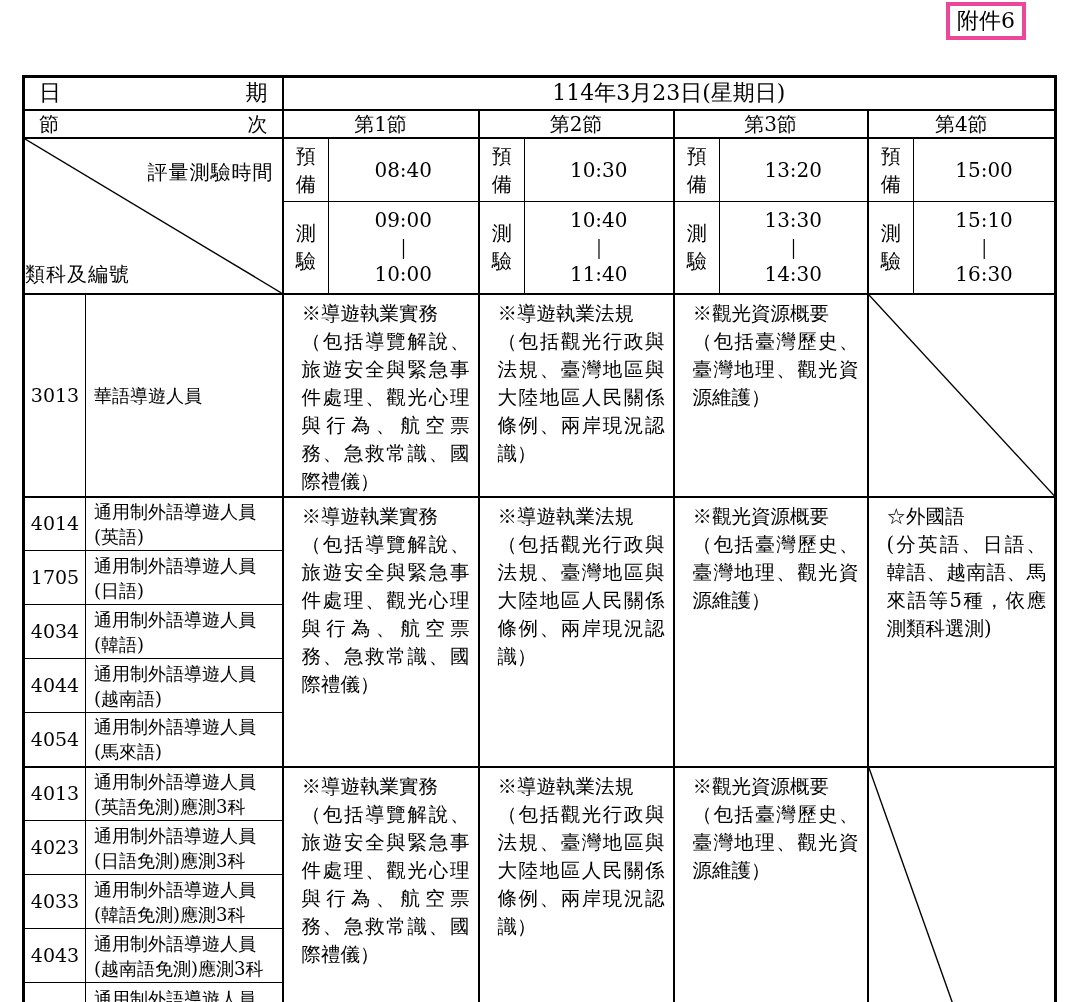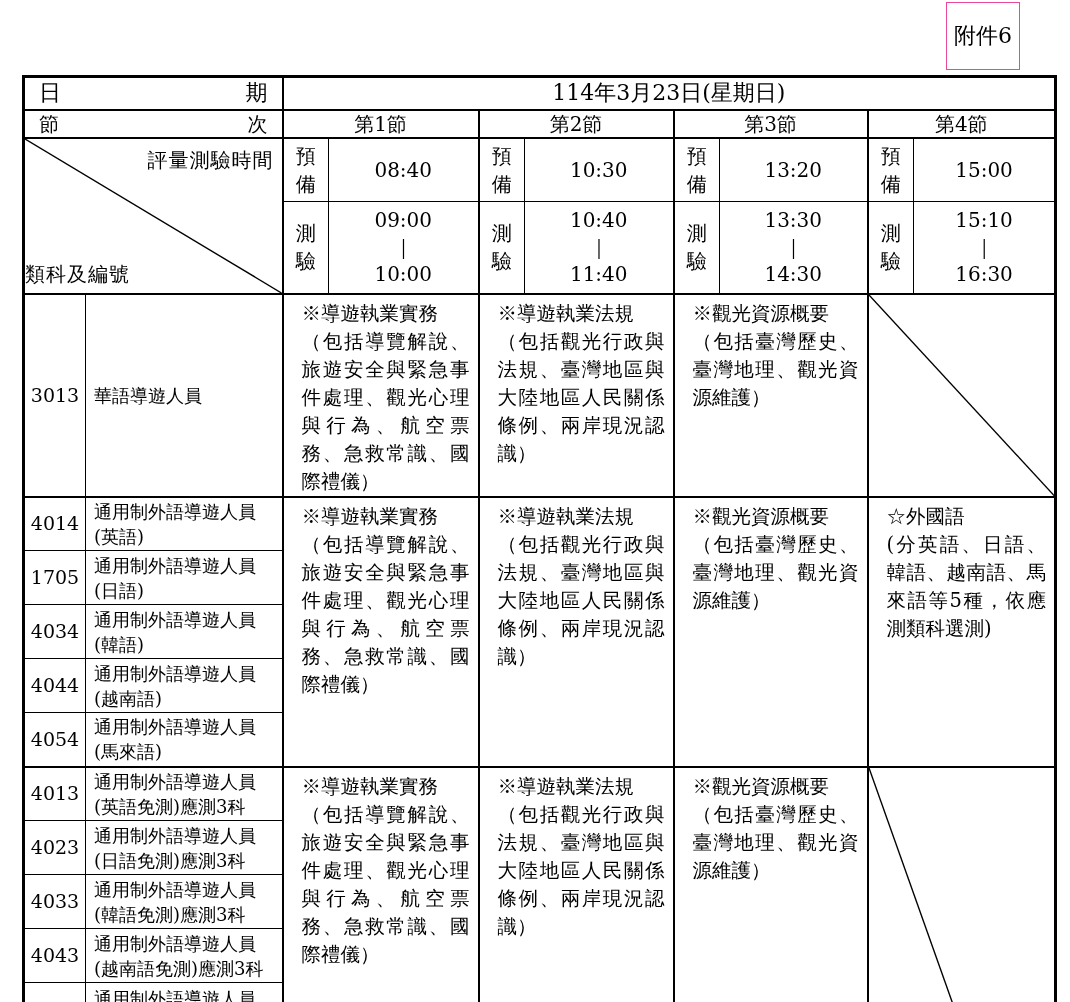--- a/index.html
+++ b/index.html
@@ -1,33 +1,33 @@
 <!DOCTYPE html>
 <html><head>
 <meta charset="utf-8">
 <style>
   html,body{margin:0;padding:0;background:#fff;}
   .sheet{position:relative;width:1070px;height:1002px;background:#fff;overflow:hidden;
          font-family:"DejaVu Serif","Liberation Serif",serif;color:#000;}
-  .attach-box{position:absolute;left:946px;top:2px;min-width:64px;height:30px;border:1px solid #ec4899;
-              display:flex;align-items:center;justify-content:center;font-size:22px;padding:18px 4px;}
+  .attach-box{position:absolute;left:946px;top:2px;min-width:64px;height:30px;border:4px solid #ec4899;
+              display:flex;align-items:center;justify-content:center;font-size:22px;padding:0 4px;}
   .title{position:absolute;left:22px;top:36px;width:1032px;text-align:center;font-size:25px;letter-spacing:1px;}
   .tbl-wrap{position:absolute;left:22px;top:75px;width:1038px;height:927px;overflow:hidden;}
   table{border-collapse:collapse;table-layout:fixed;width:1032px;border:3px solid #000;}
   td{border:1.6px solid #000;padding:0;vertical-align:middle;overflow:hidden;font-size:19px;line-height:1.3;}
   .bb2{border-bottom-width:2.5px;}
   .bl2{border-left-width:2.5px;}
   tr.r-date{height:33px;} tr.r-sess{height:28px;} tr.r-prep{height:64px;} tr.r-test{height:92px;}
   tr.r-a{height:168px;} tr.r-b{height:54px;} tr.r-c{height:54px;} tr.r-c-last{height:58px;}
   .spread{display:flex;justify-content:space-between;padding:0 14px;font-size:22px;}
   .r-sess .spread{font-size:20px;}
   .datecell{font-size:22px;text-align:center;}
   .sess{font-size:20px;text-align:center;}
   .corner-cell{position:relative;}
-  .corner-top{position:absolute;top:8px;right:8px;font-size:20px;letter-spacing:1px;}
+  .corner-top{position:absolute;top:20px;right:8px;font-size:20px;letter-spacing:1px;}
   .corner-bottom{position:absolute;bottom:6px;left:0;font-size:20px;letter-spacing:1px;}
   .diagsvg{position:absolute;left:0;top:0;width:100%;height:100%;display:block;}
   .diag{position:relative;}
   .vlabel{text-align:center;}
   .vwrap{width:21px;margin:0 auto;word-break:break-all;line-height:28px;font-size:20px;text-align:center;}
   .time{text-align:center;font-size:20px;}
   .time3 div{line-height:27px;text-align:center;font-size:20px;}
   .code{text-align:center;font-size:19px;}
   .name{padding:1px 4px 1px 8px;font-size:18px;line-height:25px;text-align:left;}
   .subject{vertical-align:top;padding:5px 8px 0 18px;font-size:19.5px;line-height:28px;}

